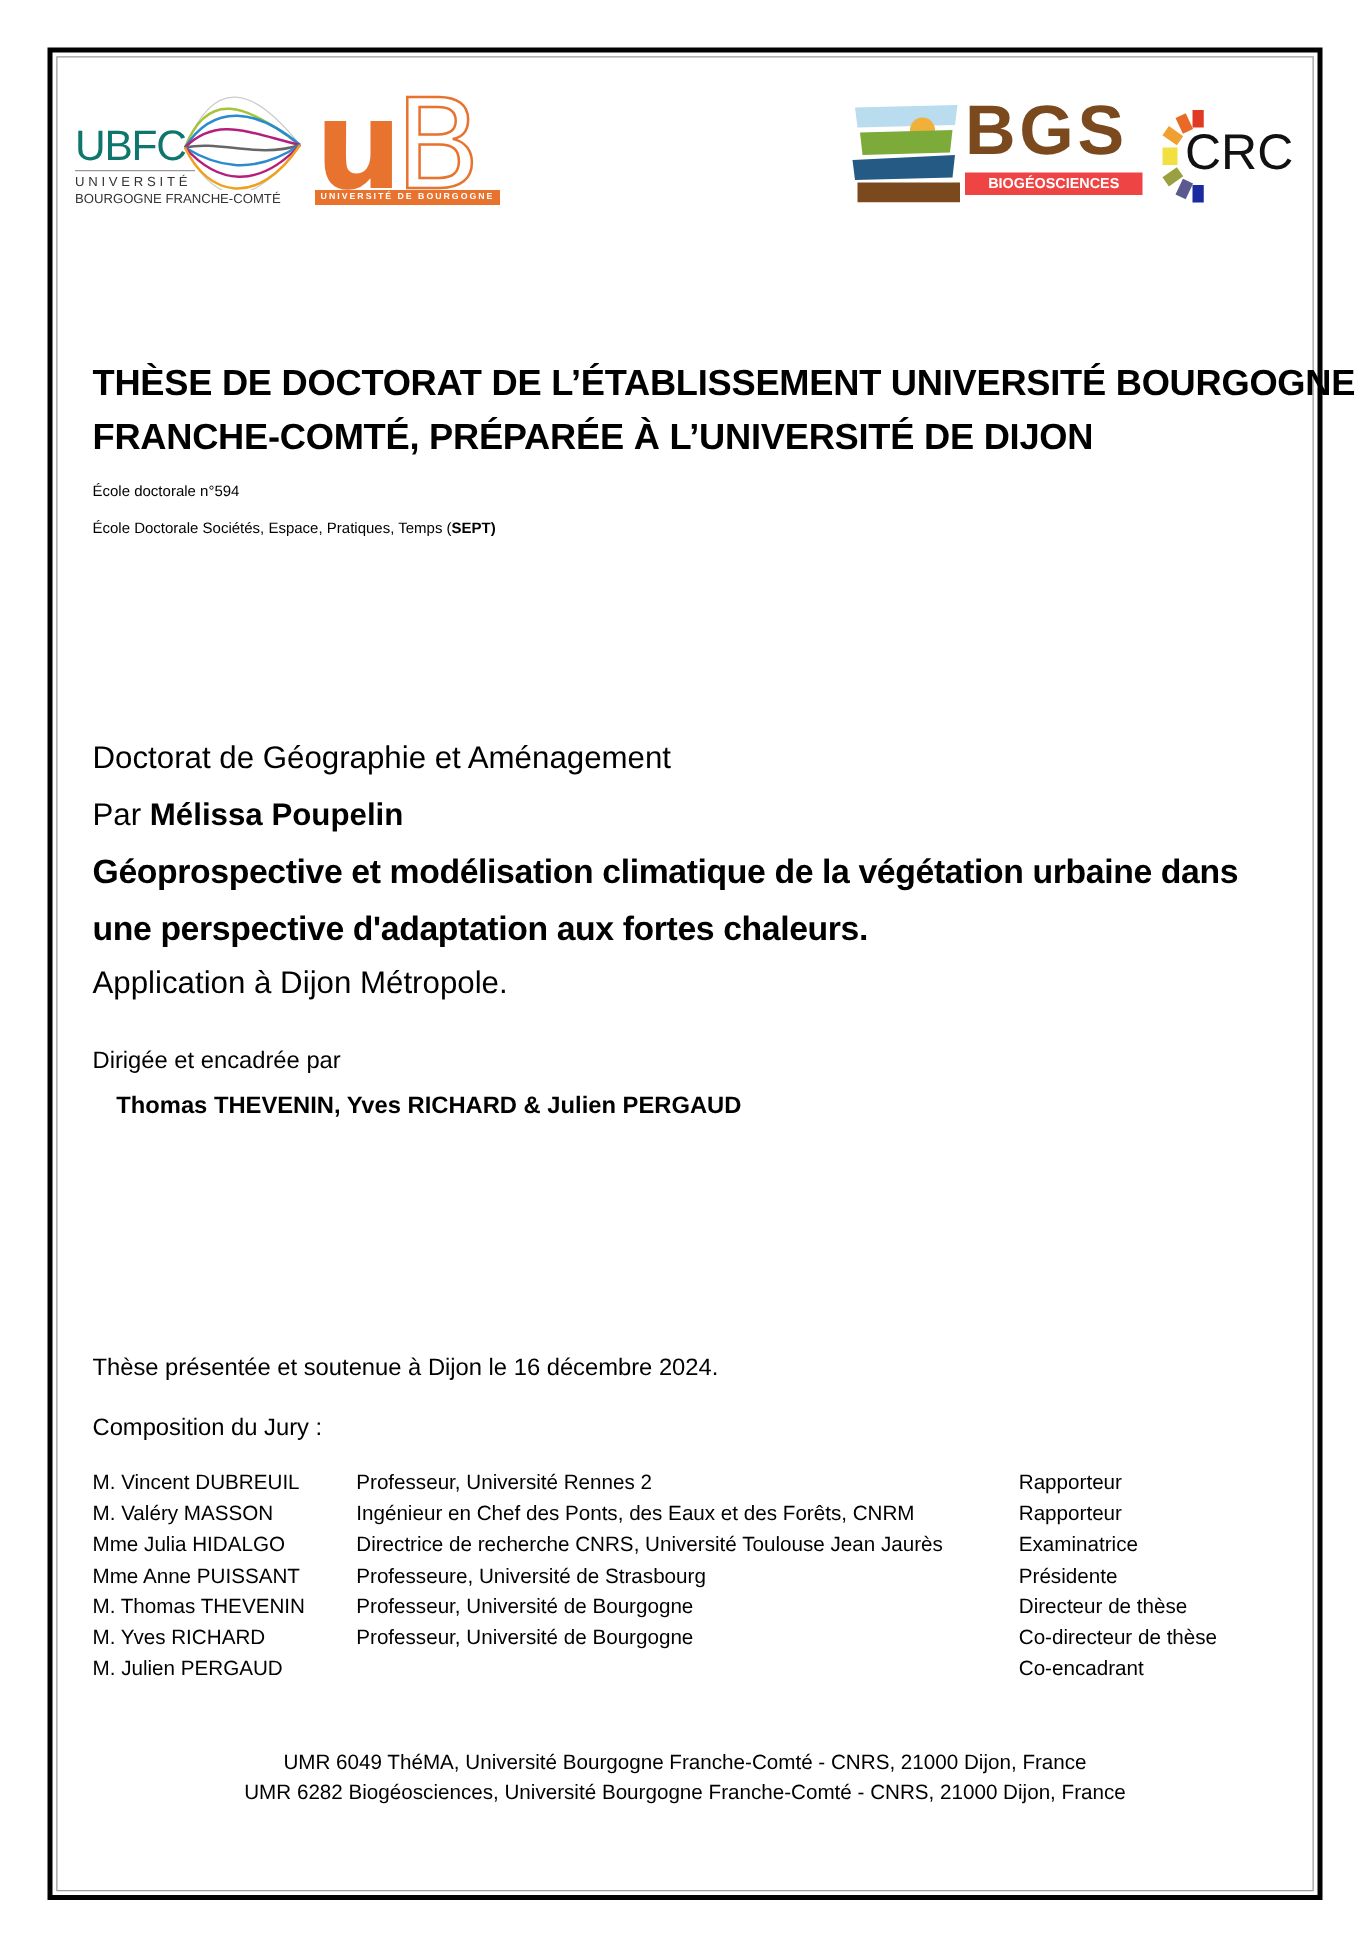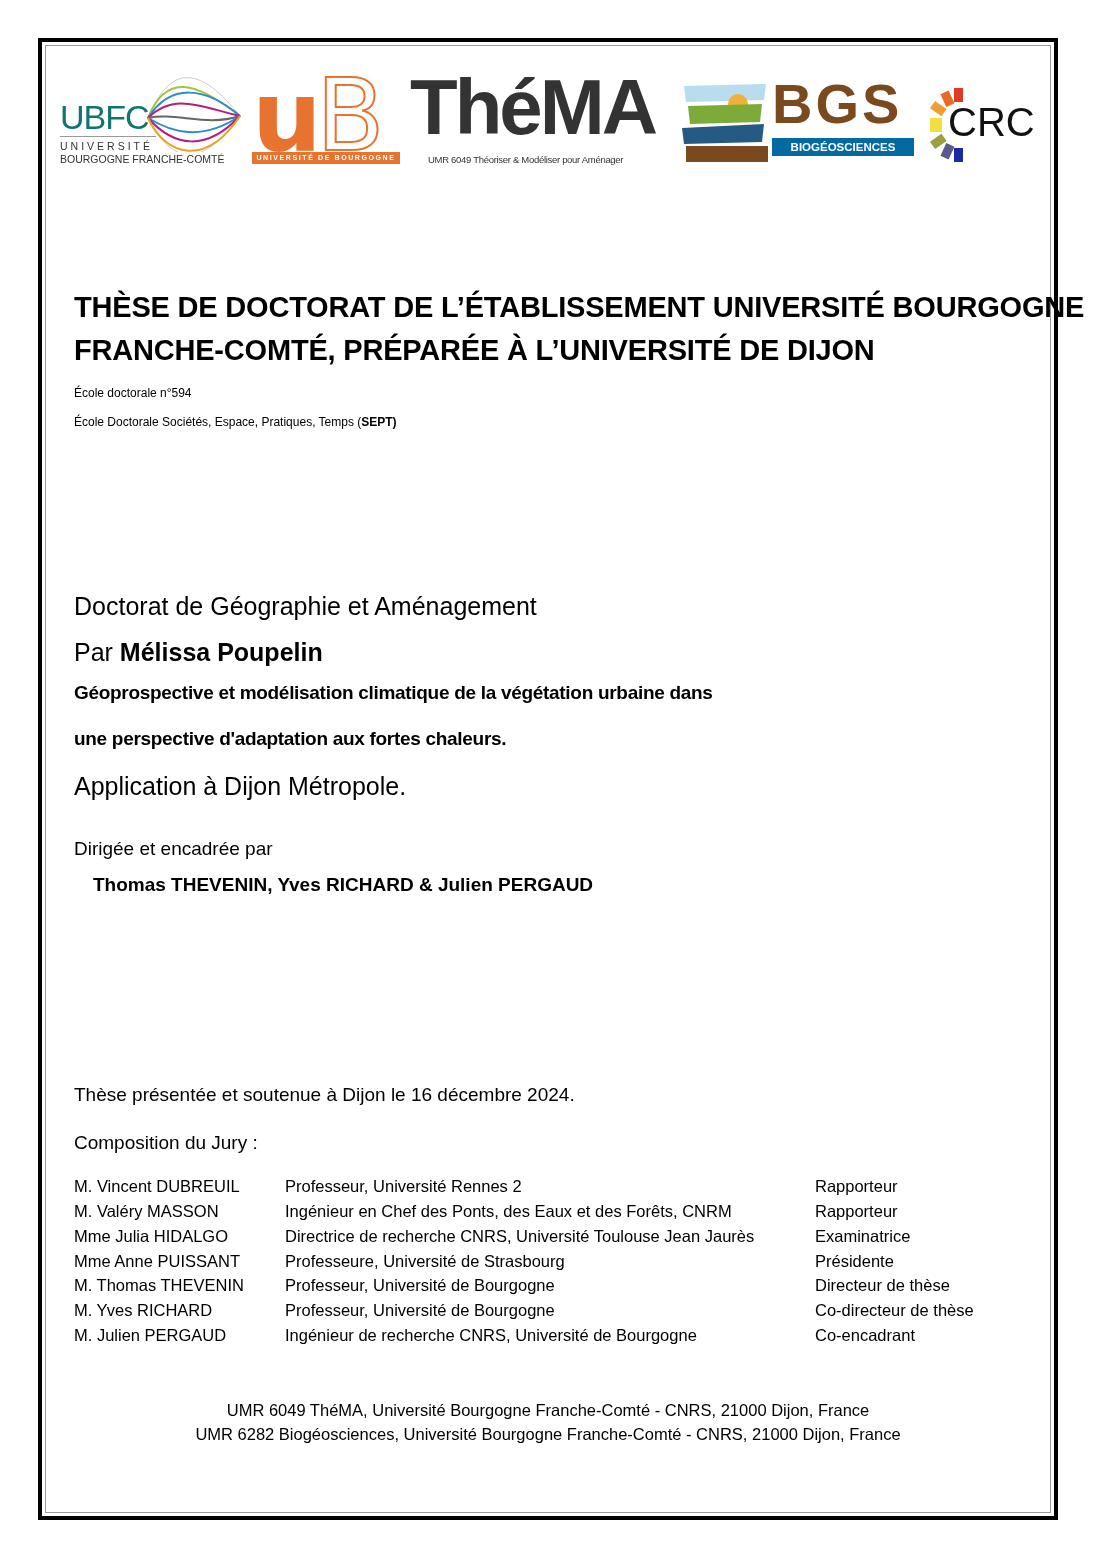--- a/index.html
+++ b/index.html
@@ -23,30 +23,30 @@
   .ub-u { position:absolute; left:0; top:-6px; font-size:98px; font-weight:700; color:#e8732f; line-height:1; font-family:"DejaVu Sans", sans-serif; letter-spacing:-4px; }
   .ub-b { position:absolute; left:64px; top:-8px; font-size:100px; font-weight:400; line-height:1; color:transparent; -webkit-text-stroke:2px #e8732f; font-family:"DejaVu Sans", sans-serif; }
   .ub-band { position:absolute; left:0; top:78px; width:148px; height:12px; background:#e8732f; color:#fff; font-size:7px; letter-spacing:1.6px; text-align:center; line-height:12px; font-weight:700; }
   
   .thema { left:356px; top:8px; width:250px; height:92px; }
   .thema-word { position:absolute; left:0; top:-8px; font-size:78px; font-weight:700; color:#333; letter-spacing:-3px; line-height:1; font-family:"Liberation Sans", sans-serif; }
   .thema-sub { position:absolute; left:18px; top:78px; font-size:9.5px; color:#333; white-space:nowrap; letter-spacing:-0.3px; }
   
   .bgs { left:626px; top:14px; width:240px; height:82px; }
   .bgs-word { position:absolute; left:92px; top:-6px; font-size:56px; font-weight:700; color:#7a4a1e; letter-spacing:3px; line-height:1; }
-  .bgs-band { position:absolute; left:92px; top:56px; width:142px; height:18px; background:#0369a1; color:#fff; font-size:11.5px; font-weight:700; text-align:center; line-height:18px; }
+  .bgs-band { position:absolute; left:92px; top:56px; width:142px; height:18px; background:#ef4444; color:#fff; font-size:11.5px; font-weight:700; text-align:center; line-height:18px; }
   
   .crc { left:874px; top:18px; width:120px; height:80px; }
   .crc-word { position:absolute; left:20px; top:16px; font-size:40px; color:#111; letter-spacing:0; line-height:1; font-weight:400; }
 
   .t { position:absolute; left:74px; white-space:nowrap; }
   .h1 { font-weight:700; font-size:29px; letter-spacing:-0.2px; }
   .small { font-size:12px; }
   .big { font-size:25px; }
-  .bigb { font-size:19px; font-weight:700; letter-spacing:-0.3px; }
+  .bigb { font-size:27px; font-weight:700; letter-spacing:-0.3px; }
   .mid { font-size:19px; }
   .midb { font-size:19px; font-weight:700;margin-left:19px; }
   .jury-row { position:absolute; left:74px; font-size:16.5px; white-space:nowrap; width:960px; height:22px; }
   .jury-row span { position:absolute; top:0; }
   .c1 { left:0; } .c2 { left:211px; } .c3 { left:741px; }
   .footer { position:absolute; left:38px; width:1020px; text-align:center; font-size:16.5px; }
 </style>
 </head>
 <body>
 
@@ -72,24 +72,20 @@
     <span class="ubfc-sub1">UNIVERSITÉ</span>
     <span class="ubfc-sub2">BOURGOGNE FRANCHE-COMTÉ</span>
   </div>
 
   <div class="logo ub">
     <span class="ub-u">u</span>
     <span class="ub-b">B</span>
     <div class="ub-band">UNIVERSITÉ DE BOURGOGNE</div>
   </div>
 
-  <div class="logo thema">
-    <span class="thema-word">ThéMA</span>
-    <span class="thema-sub">UMR 6049  Théoriser &amp; Modéliser pour Aménager</span>
-  </div>
 
   <div class="logo bgs">
     <svg width="90" height="80" viewBox="0 0 90 80" style="position:absolute;left:0;top:0">
       <polygon points="4,4 86,2 84,18 6,20" fill="#b9dcee"></polygon>
       <circle cx="58" cy="22" r="10" fill="#f0b13a"></circle>
       <polygon points="8,24 82,22 80,40 10,42" fill="#7cab3a"></polygon>
       <polygon points="2,46 84,42 82,60 4,62" fill="#245a84"></polygon>
       <polygon points="6,64 88,64 88,80 6,80" fill="#7a4a1e"></polygon>
     </svg>
     <span class="bgs-word">BGS</span>
@@ -154,19 +150,18 @@
     <span class="c2">Professeur, Université de Bourgogne</span>
     <span class="c3">Directeur de thèse</span>
   </div>
   <div class="jury-row" style="top:1301px">
     <span class="c1">M. Yves RICHARD</span>
     <span class="c2">Professeur, Université de Bourgogne</span>
     <span class="c3">Co-directeur de thèse</span>
   </div>
   <div class="jury-row" style="top:1326px">
     <span class="c1">M. Julien PERGAUD</span>
-    <span class="c2">Ingénieur de recherche CNRS, Université de Bourgogne</span>
     <span class="c3">Co-encadrant</span>
   </div>
 </div>
 
 <div class="footer" style="top:1401px">UMR 6049 ThéMA, Université Bourgogne Franche-Comté - CNRS, 21000 Dijon, France</div>
 <div class="footer" style="top:1425px">UMR 6282 Biogéosciences, Université Bourgogne Franche-Comté - CNRS, 21000 Dijon, France</div>
 
 </body></html>

